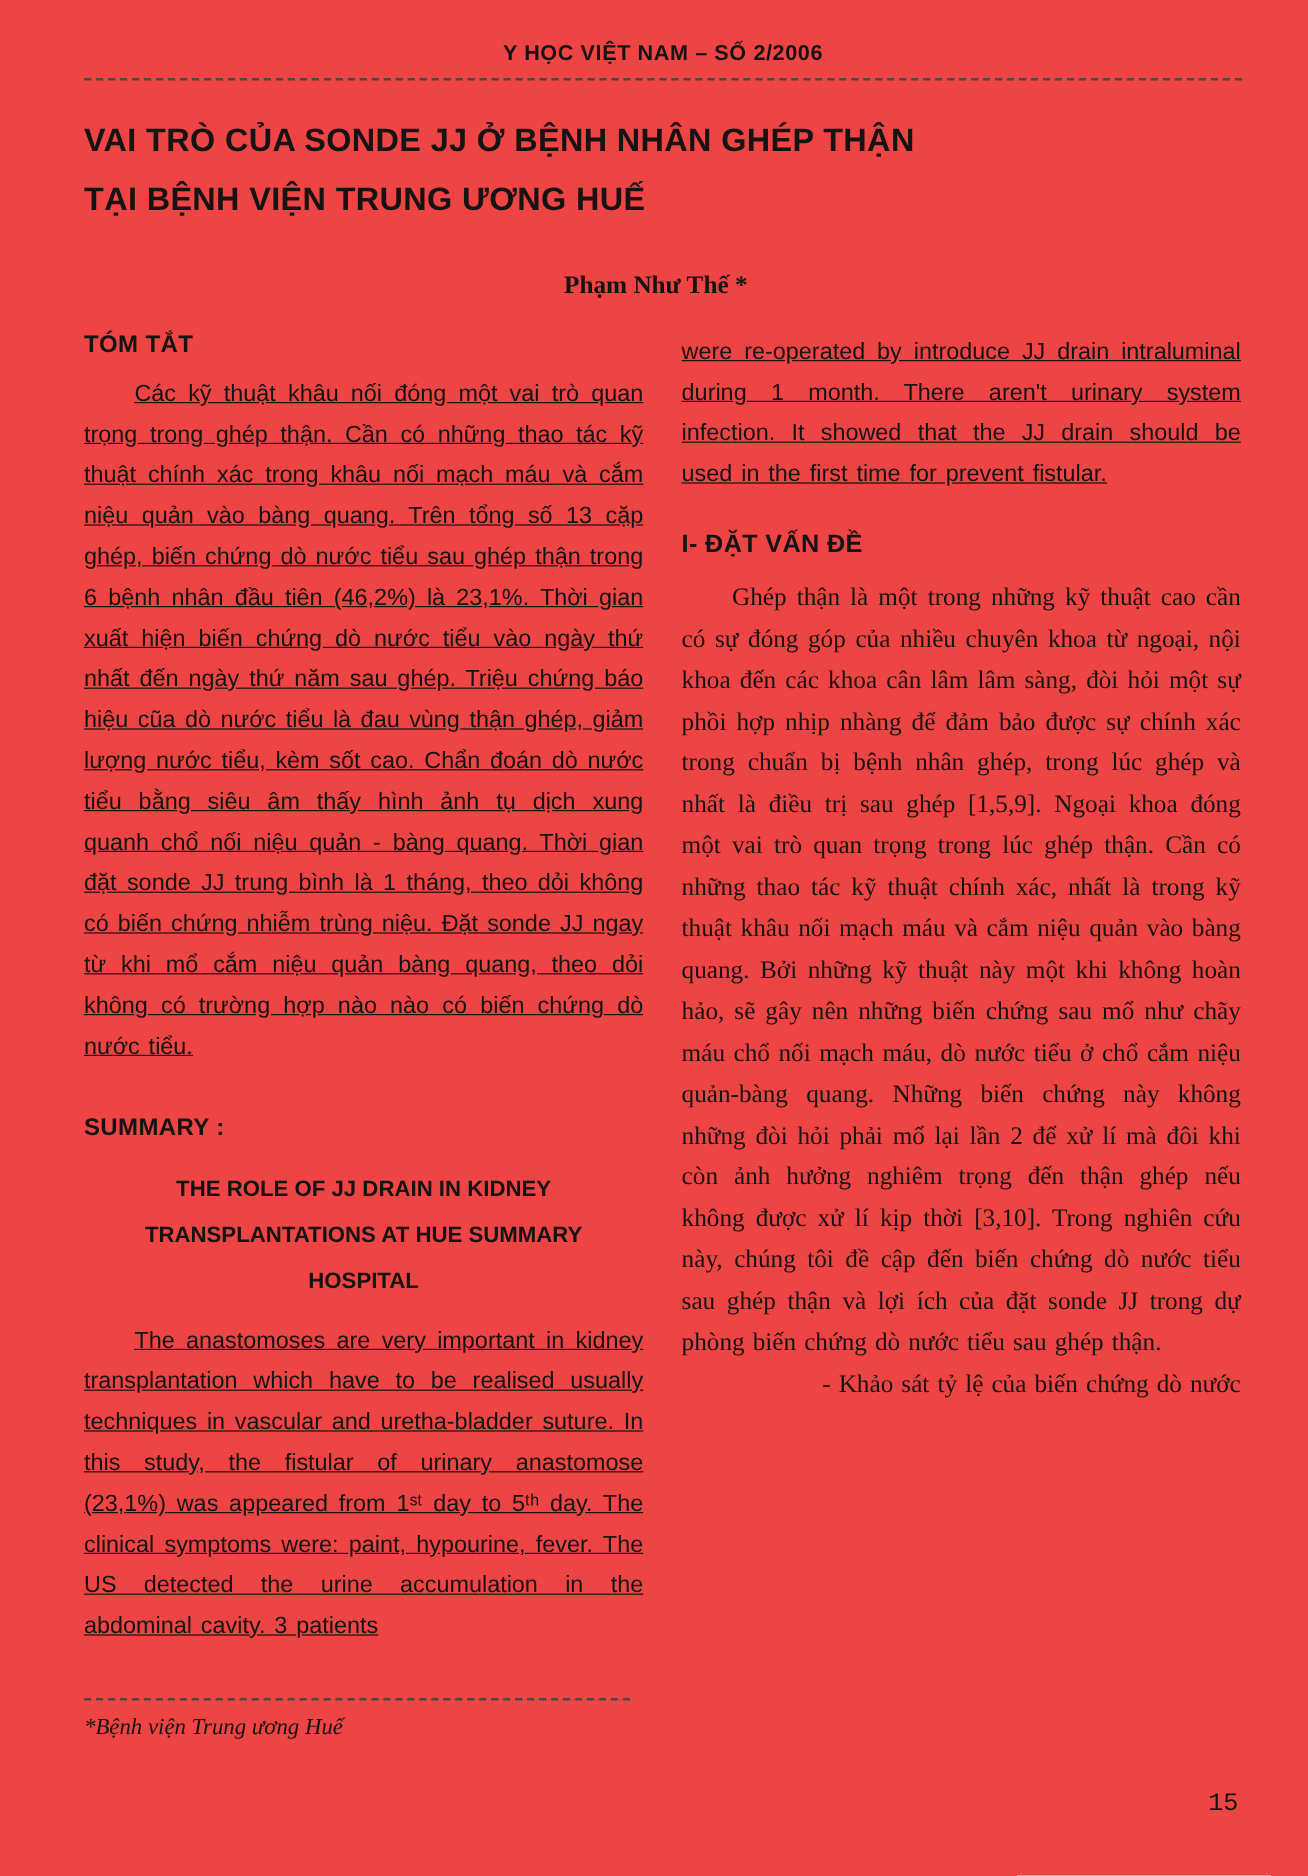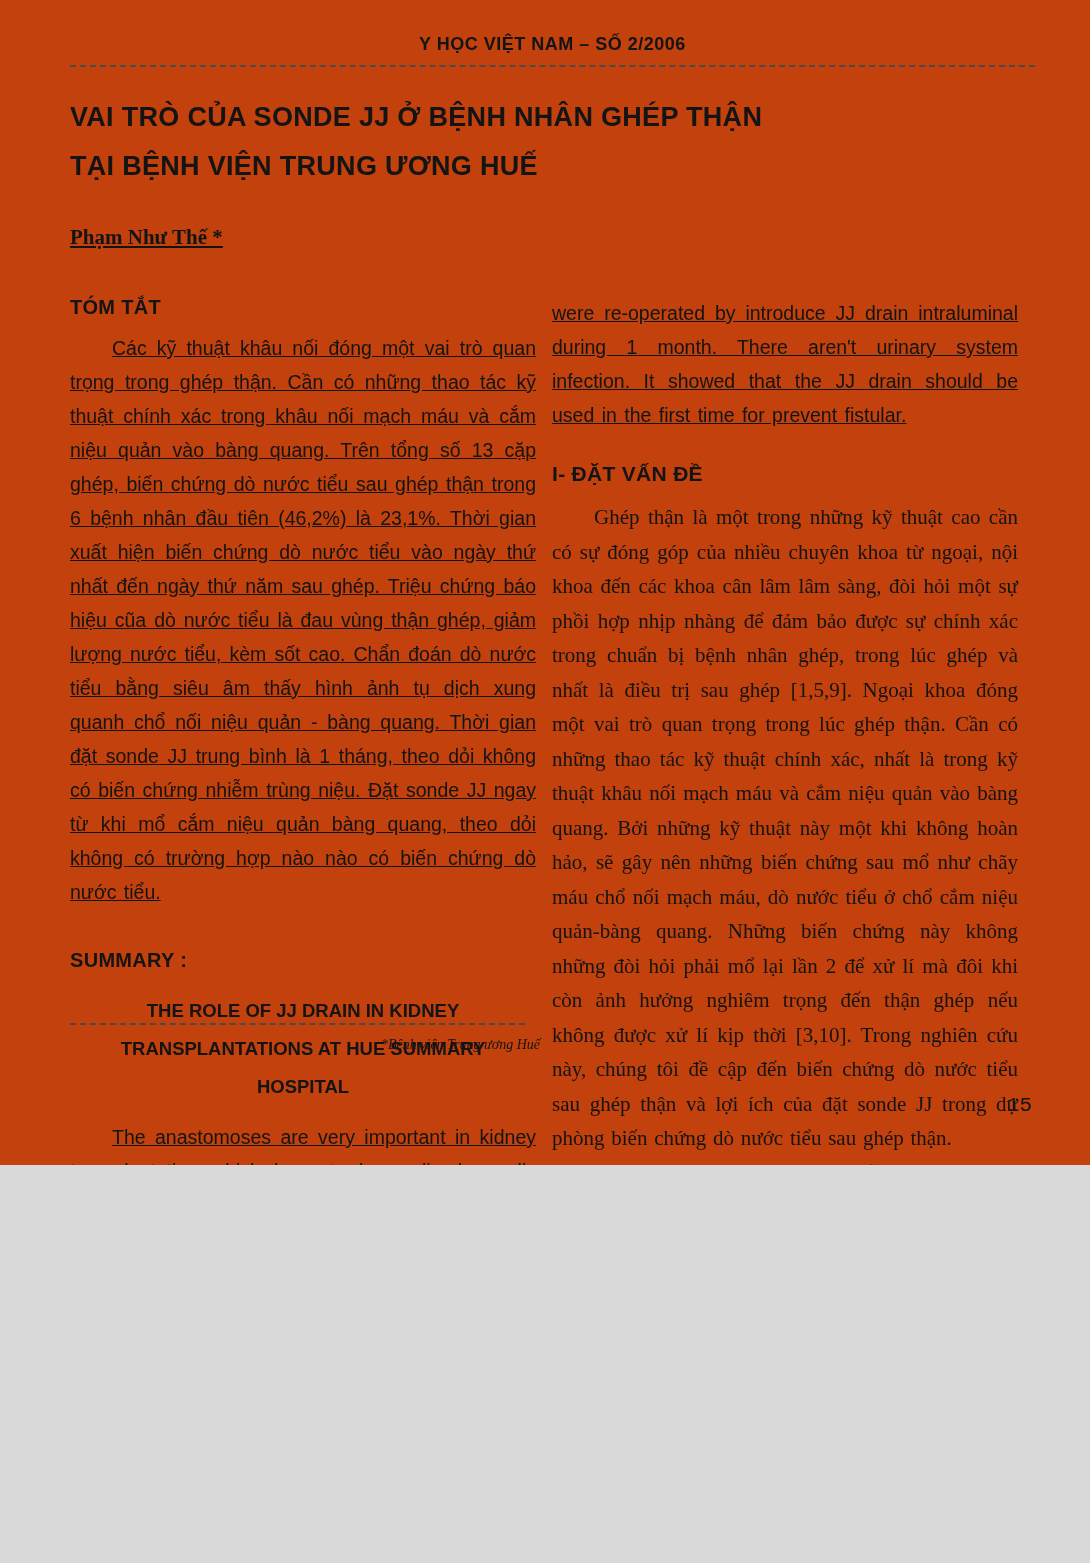--- a/index.html
+++ b/index.html
@@ -1,22 +1,22 @@
 <!DOCTYPE html>
 <html><head>
 <meta charset="utf-8">
 <style>
   * { margin: 0; padding: 0; box-sizing: border-box; }
   html, body { background: #d9d9d9; }
   .page {
     position: relative;
     width: 1090px;
-    height: 1165px;
+    height: 1563px;
     margin: 0 auto;
-    background: #c2410c;
+    background: #ef4444;
     color: #141414;
     font-family: "Liberation Sans", sans-serif;
     padding: 34px 55px 0 70px;
     overflow: hidden;
   }
   .journal-header {
     text-align: center;
     font-weight: bold;
     font-size: 18px;
     letter-spacing: 0.5px;
@@ -30,30 +30,29 @@
     margin-top: 26px;
     text-align: left;
     font-weight: bold;
     font-size: 27px;
     line-height: 49px;
     letter-spacing: 0.3px;
   }
   .author {
     margin-top: 34px;
     margin-right: 12px;
-    text-align: left;
+    text-align: center;
     font-family: "Liberation Serif", serif;
     font-weight: bold;
     font-size: 21px;
-    text-decoration: underline;
   }
   .columns {
     display: flex;
-    gap: 16px;
-    margin-top: 46px;
+    gap: 32px;
+    margin-top: 26px;
   }
   .col { width: 466px; }
   .h-sans {
     font-size: 20px;
     font-weight: bold;
     letter-spacing: 0.3px;
   }
   .body-sans {
     font-size: 19.5px;
     line-height: 34px;
@@ -99,22 +98,21 @@
   }
   .footnote-rule {
     border-bottom: 2px dashed #4a4a4a;
     width: 455px;
     height: 0;
     margin-bottom: 12px;
   }
   .footnote-text {
     font-family: "Liberation Serif", serif;
     font-style: italic;
-    font-size: 14px;
-    text-align: right;
+    font-size: 19px;
   }
   .page-number {
     position: absolute;
     right: 58px;
     bottom: 48px;
     font-family: Liberation Mono, monospace;
     font-size: 21px;
   }
 </style>
 </head>

